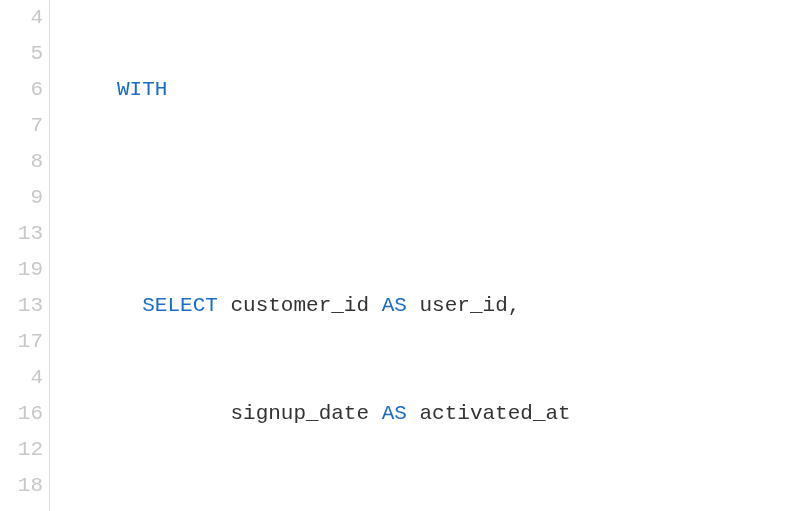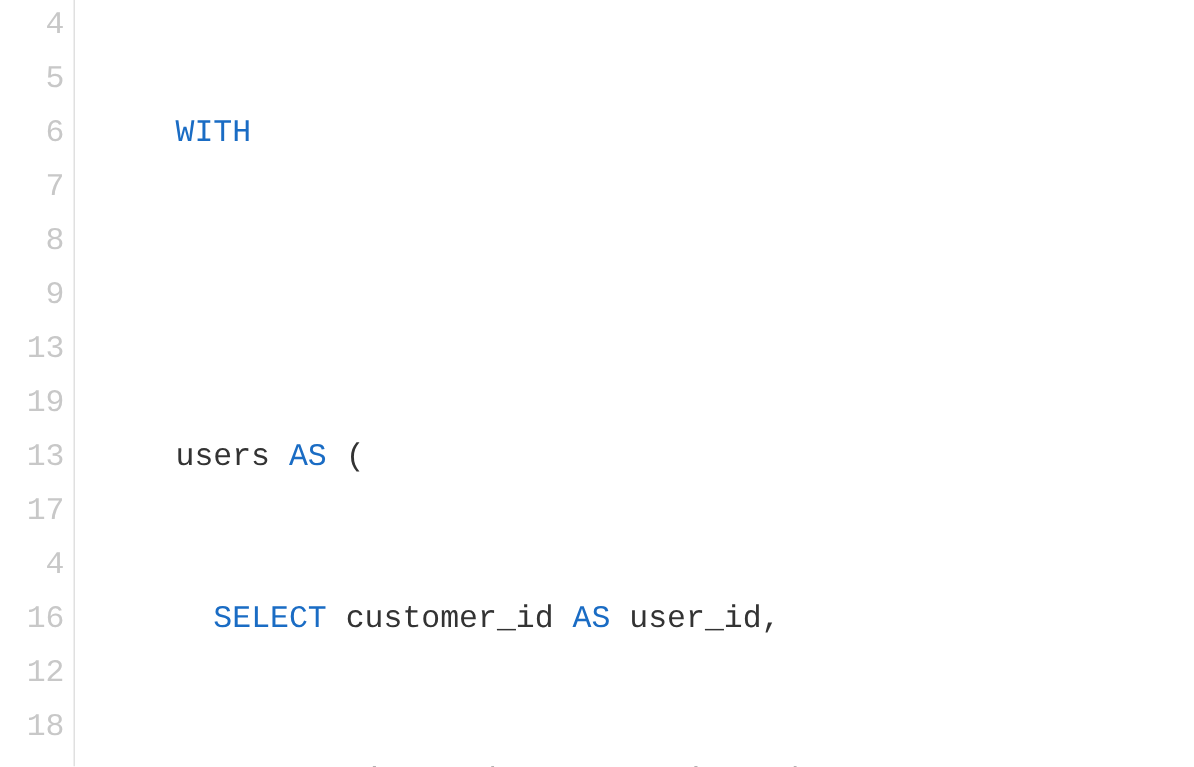--- a/index.html
+++ b/index.html
@@ -50,21 +50,20 @@
   <div>17</div>
   <div>4</div>
   <div>16</div>
   <div>12</div>
   <div>18</div>
 </div>
 
 <div class="code">
   <div><span class="kw">WITH</span></div>
   <div></div>
-  <div><span class="id">users</span><span> </span><span class="kw">AS</span><span> </span><span class="punct">(</span></div>
   <div><span>  </span><span class="kw">SELECT</span><span> </span><span class="id">customer_id</span><span> </span><span class="kw">AS</span><span> </span><span class="id">user_id</span><span class="punct">,</span></div>
   <div><span>         </span><span class="id">signup_date</span><span> </span><span class="kw">AS</span><span> </span><span class="id">activated_at</span></div>
   
   
   
   
   
   
   
   

